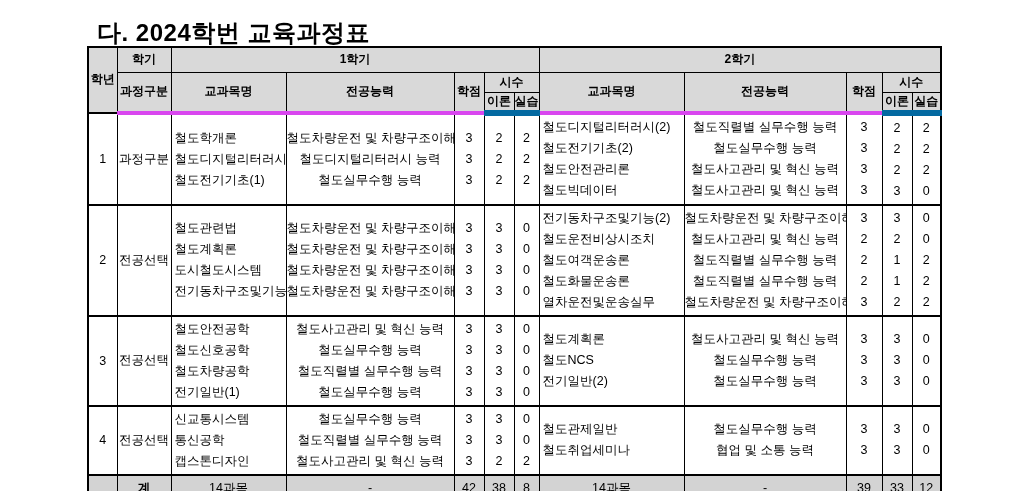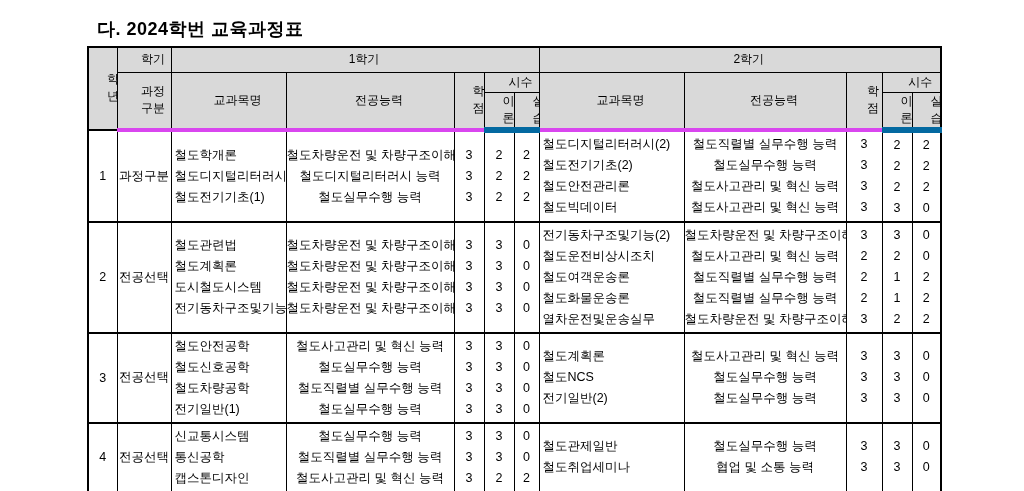--- a/index.html
+++ b/index.html
@@ -2,31 +2,31 @@
 <html><head>
 <meta charset="utf-8">
 <style>
   html,body{margin:0;padding:0;background:#fff;}
   body{
     width:1024px;height:491px;position:relative;overflow:hidden;
     font-family:"Liberation Sans","DejaVu Sans",sans-serif;color:#000;
   }
   .doc-title{
     position:absolute;left:97px;top:17px;
-    font-size:18px;font-weight:bold;letter-spacing:0.5px;
+    font-size:24px;font-weight:bold;letter-spacing:0.5px;
   }
   table.curriculum{
     position:absolute;left:87px;top:46px;
     border-collapse:collapse;table-layout:fixed;width:853px;
     border:2px solid #000;
   }
   th,td{border:1px solid #000;padding:0;overflow:hidden;}
   th{
-    background:#d9d9d9;font-weight:normal;font-size:12px;
-    text-align:center;vertical-align:middle;padding-left:18px;
+    background:#d9d9d9;font-weight:bold;font-size:12px;
+    text-align:center;vertical-align:middle;
   }
   tr.hr1{height:25px;}
   tr.hr2{height:20px;}
   tr.hr3{height:17px;}
   thead tr.hr3 th{border-bottom:6px solid #0369a1;}
   thead th[rowspan="2"]{border-bottom:4px solid #d946ef;}
   td{font-size:12.5px;vertical-align:middle;text-align:center;}
   tr.block-row > td{border-top:2px solid #000;padding:2px 0;}
   .line{height:21px;line-height:21px;white-space:nowrap;}
   td.subject-col{text-align:left;}

